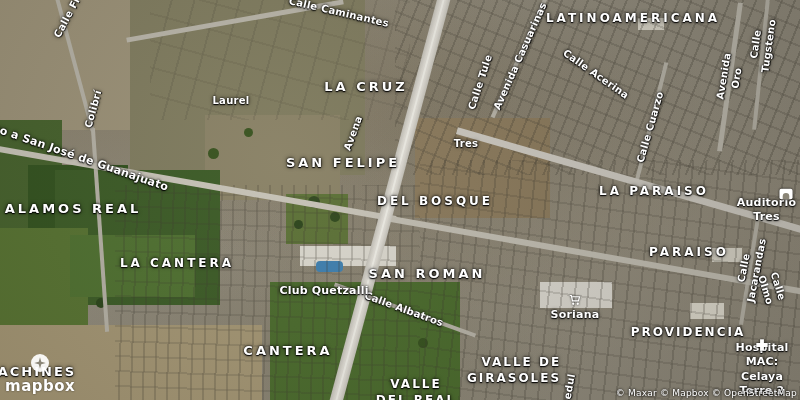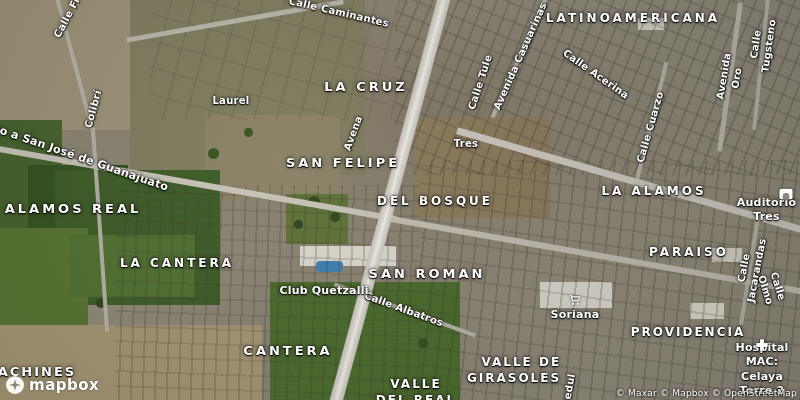--- a/index.html
+++ b/index.html
@@ -27,21 +27,21 @@
       repeating-linear-gradient(105deg,transparent 0 20px,rgba(60,56,46,.45) 20px 22px),
       repeating-linear-gradient(15deg,transparent 0 24px,rgba(60,56,46,.35) 24px 26px);}
   .road{transform-origin:center;}
   .lbl{color:#fff;white-space:pre-line;text-align:center;line-height:1.3;
        text-shadow:0 0 2px rgba(0,0,0,.95),0 0 4px rgba(0,0,0,.75),0 1px 1px rgba(0,0,0,.9);}
   .lbl.area{font-weight:700;font-size:13px;letter-spacing:3px;}
   .lbl.street{font-weight:600;font-size:10px;letter-spacing:.3px;}
   .lbl.poi{font-weight:700;font-size:11px;letter-spacing:.2px;}
   .poiicon{transform:translate(-50%,-50%);filter:drop-shadow(0 0 1px rgba(0,0,0,.9));}
   .poiicon svg{position:static;display:block;width:100%;height:100%;}
-  #logo{left:5px;bottom:5px;display:flex;align-items:center;gap:4px;position:absolute;}
+  #logo{left:5px;bottom:5px;display:flex;align-items:center;gap:4px;position:absolute;flex-direction:column;}
   #logo svg{position:static;display:block;}
   #logo .word{position:static;color:#fff;font-size:15px;font-weight:600;letter-spacing:.5px;
        text-shadow:0 0 2px rgba(0,0,0,.6);}
   #attribution{right:3px;bottom:2px;font-size:9px;color:#fff;letter-spacing:.2px;
        text-shadow:0 0 2px rgba(0,0,0,.9),0 0 3px rgba(0,0,0,.7);}
   #vignette{left:0;top:0;width:800px;height:400px;pointer-events:none;background:
       radial-gradient(circle at 35% 40%, rgba(255,255,255,.03), rgba(0,0,0,.14));}
 </style>
 </head>
 <body>
@@ -94,21 +94,21 @@
     <div class="road" style="left:629px;top:180px;width:358px;height:7px;background:#ccc8bf;transform:translate(-50%,-50%) rotate(16deg);"></div>
     <div class="road" style="left:390px;top:200px;width:13px;height:440px;background:linear-gradient(90deg,#c3c0b7,#dedbd3 35%,#dedbd3 65%,#c3c0b7);transform:translate(-50%,-50%) rotate(15deg);"></div>
     <div class="road" style="left:390px;top:200px;width:2px;height:440px;background:rgba(240,238,230,.85);transform:translate(-50%,-50%) rotate(15deg);"></div>
     <div id="vignette"></div>
   </div>
 
   <div id="labels" style="left:0;top:0;width:800px;height:400px;">
       <div class="lbl area" style="left: 633px; top: 19px; font-size: 12px; letter-spacing: 3px; transform: translate(-50%, -50%) rotate(0deg);">LATINOAMERICANA</div>
       <div class="lbl area" style="left: 366px; top: 87px; font-size: 13px; letter-spacing: 3px; transform: translate(-50%, -50%) rotate(0deg);">LA CRUZ</div>
       <div class="lbl area" style="left: 330px; top: 163px; font-size: 13px; letter-spacing: 3px; transform: translate(-50%, -50%) rotate(0deg); margin-left: 13px;">SAN FELIPE</div>
-      <div class="lbl area" style="left: 654px; top: 192px; font-size: 12px; letter-spacing: 3px; transform: translate(-50%, -50%) rotate(0deg);">LA ALAMOS</div>
+      <div class="lbl area" style="left: 654px; top: 192px; font-size: 12px; letter-spacing: 3px; transform: translate(-50%, -50%) rotate(0deg);">LA PARAISO</div>
       <div class="lbl area" style="left: 73px; top: 209px; font-size: 13px; letter-spacing: 3px; transform: translate(-50%, -50%) rotate(0deg);">ALAMOS REAL</div>
       <div class="lbl area" style="left: 435px; top: 202px; font-size: 12px; letter-spacing: 3px; transform: translate(-50%, -50%) rotate(0deg);">DEL BOSQUE</div>
       <div class="lbl area" style="left: 689px; top: 253px; font-size: 12px; letter-spacing: 3px; transform: translate(-50%, -50%) rotate(0deg); text-align: center;">PARAISO</div>
       <div class="lbl area" style="left: 177px; top: 264px; font-size: 12px; letter-spacing: 3px; transform: translate(-50%, -50%) rotate(0deg);">LA CANTERA</div>
       <div class="lbl area" style="left: 427px; top: 274px; font-size: 13px; letter-spacing: 3px; transform: translate(-50%, -50%) rotate(0deg);">SAN ROMAN</div>
       <div class="lbl area" style="left: 668px; top: 333px; font-size: 12px; letter-spacing: 2px; transform: translate(-50%, -50%) rotate(0deg); margin-left: 20px;">PROVIDENCIA</div>
       <div class="lbl area" style="left: 288px; top: 351px; font-size: 13px; letter-spacing: 3px; transform: translate(-50%, -50%) rotate(0deg);">CANTERA</div>
       <div class="lbl area" style="left: 514px; top: 371px; font-size: 12px; letter-spacing: 2px; transform: translate(-50%, -50%) rotate(0deg); text-align: right;">VALLE DE
 GIRASOLES</div>
       <div class="lbl area" style="left: 416px; top: 393px; font-size: 12px; letter-spacing: 2px; transform: translate(-50%, -50%) rotate(0deg);">VALLE

